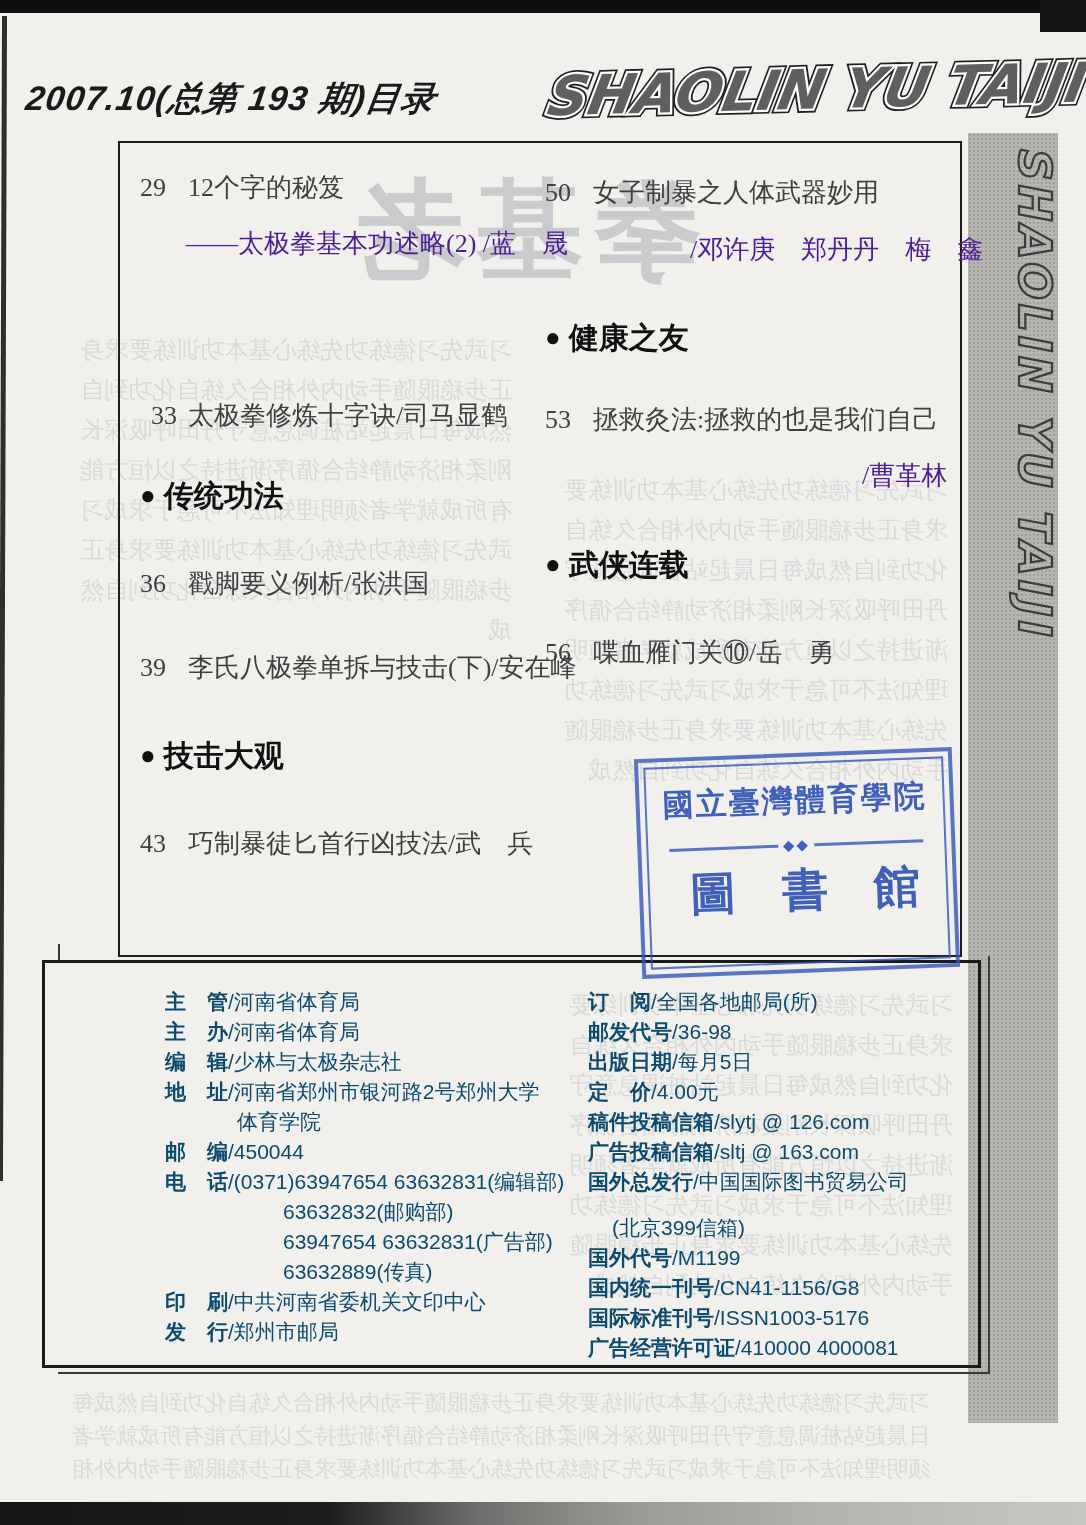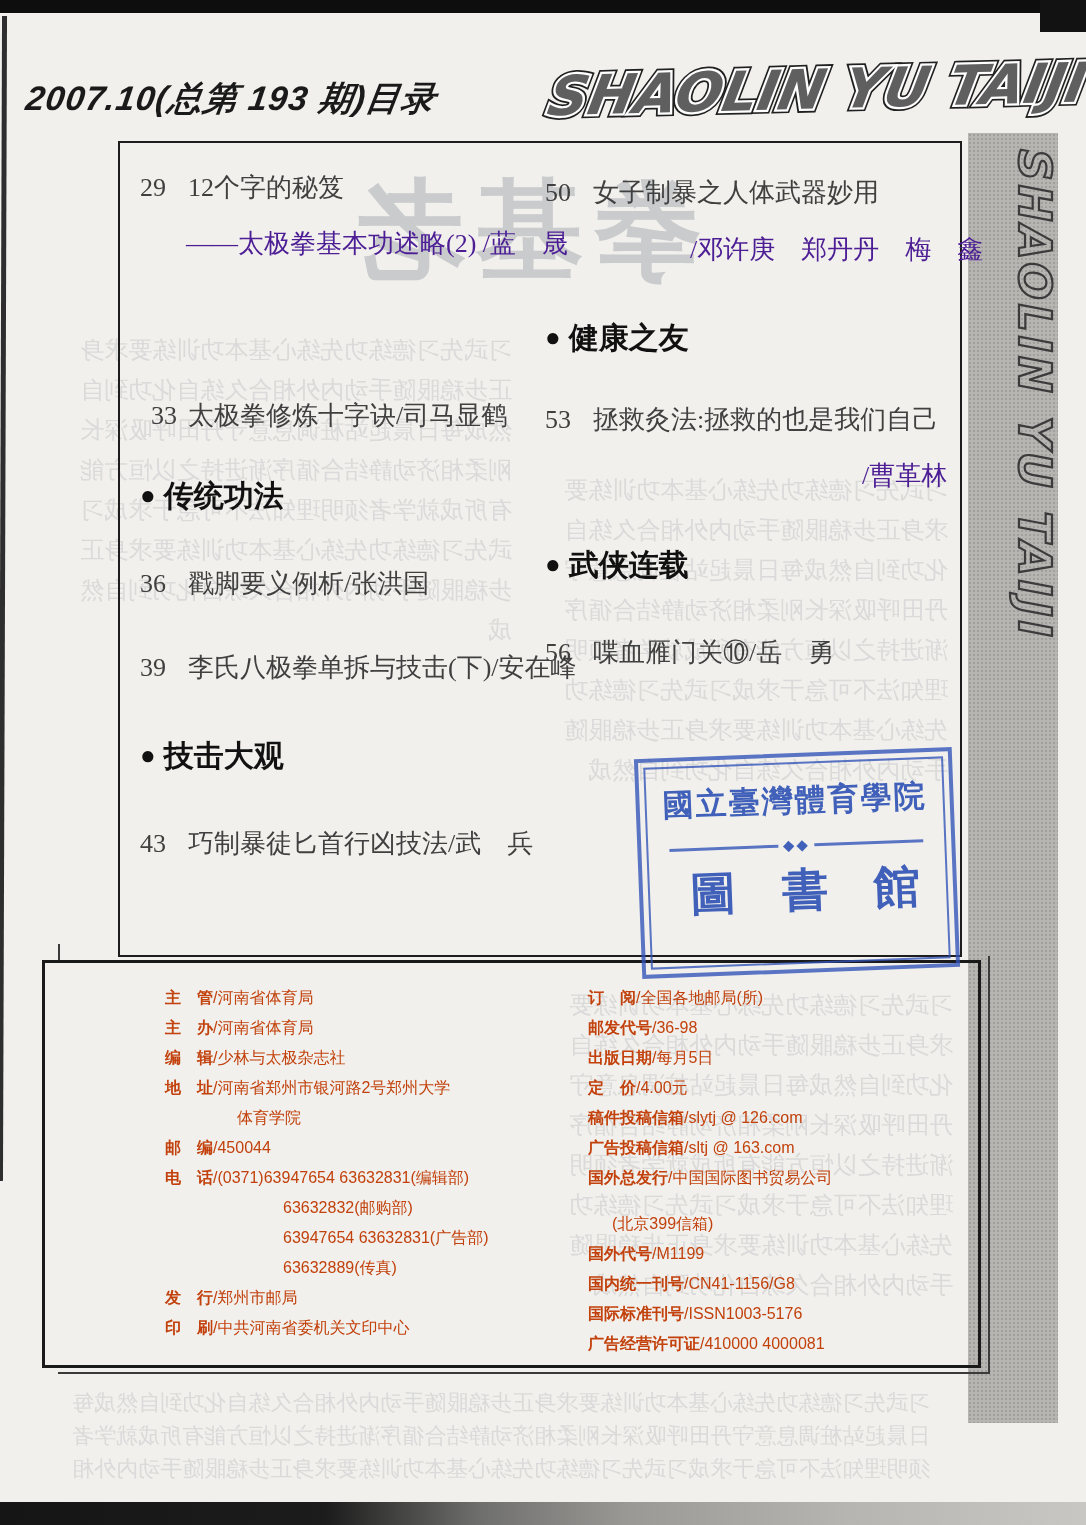--- a/index.html
+++ b/index.html
@@ -58,21 +58,21 @@
   .stamp-title{margin-top:16px;font-size:31px;font-weight:700;letter-spacing:2px;white-space:nowrap;}
   .stamp-divider{display:flex;align-items:center;width:86%;margin:14px auto 6px auto;}
   .stamp-divider .dline{flex:1;border-top:3px solid rgba(51,84,186,.85);}
   .stamp-divider .orn{font-size:15px;padding:0 4px;letter-spacing:2px;}
   .stamp-sub{font-size:46px;font-weight:700;letter-spacing:46px;padding-left:40px;white-space:nowrap;}
 
   
   .info-seg{background:#3a3a3a;z-index:1;}
   .info-box{left:42px;top:960px;width:933px;height:402px;border:3px solid #1a1a1a;z-index:2;}
   .icol{position:absolute;z-index:3;}
-  .irow{height:30px;font-size:16px;color:#c2410c;white-space:nowrap;}
+  .irow{height:30px;font-size:21px;color:#0c4a6e;white-space:nowrap;}
   .irow .ilabel{font-weight:700;}
   .ind-a{padding-left:72px;}
   .ind-b{padding-left:118px;}
   .ind-c{padding-left:24px;margin-top:16px;}
 </style>
 </head>
 <body>
 
 <div id="page">
 
@@ -162,22 +162,22 @@
     <div class="irow"><span class="ilabel">主　管</span><span>/河南省体育局</span></div>
     <div class="irow"><span class="ilabel">主　办</span><span>/河南省体育局</span></div>
     <div class="irow"><span class="ilabel">编　辑</span><span>/少林与太极杂志社</span></div>
     <div class="irow"><span class="ilabel">地　址</span><span>/河南省郑州市银河路2号郑州大学</span></div>
     <div class="irow ind-a"><span>体育学院</span></div>
     <div class="irow"><span class="ilabel">邮　编</span><span>/450044</span></div>
     <div class="irow"><span class="ilabel">电　话</span><span>/(0371)63947654  63632831(编辑部)</span></div>
     <div class="irow ind-b"><span>63632832(邮购部)</span></div>
     <div class="irow ind-b"><span>63947654  63632831(广告部)</span></div>
     <div class="irow ind-b"><span>63632889(传真)</span></div>
+    <div class="irow"><span class="ilabel">印　刷</span><span>/中共河南省委机关文印中心</span></div>
     <div class="irow"><span class="ilabel">发　行</span><span>/郑州市邮局</span></div>
-    <div class="irow"><span class="ilabel">印　刷</span><span>/中共河南省委机关文印中心</span></div>
   </div>
 
   <div class="abs icol" style="left:588px;top:988px;">
     <div class="irow"><span class="ilabel">订　阅</span><span>/全国各地邮局(所)</span></div>
     <div class="irow"><span class="ilabel">邮发代号</span><span>/36-98</span></div>
     <div class="irow"><span class="ilabel">出版日期</span><span>/每月5日</span></div>
     <div class="irow"><span class="ilabel">定　价</span><span>/4.00元</span></div>
     <div class="irow"><span class="ilabel">稿件投稿信箱</span><span>/slytj @ 126.com</span></div>
     <div class="irow"><span class="ilabel">广告投稿信箱</span><span>/sltj @ 163.com</span></div>
     <div class="irow"><span class="ilabel">国外总发行</span><span>/中国国际图书贸易公司</span></div>

